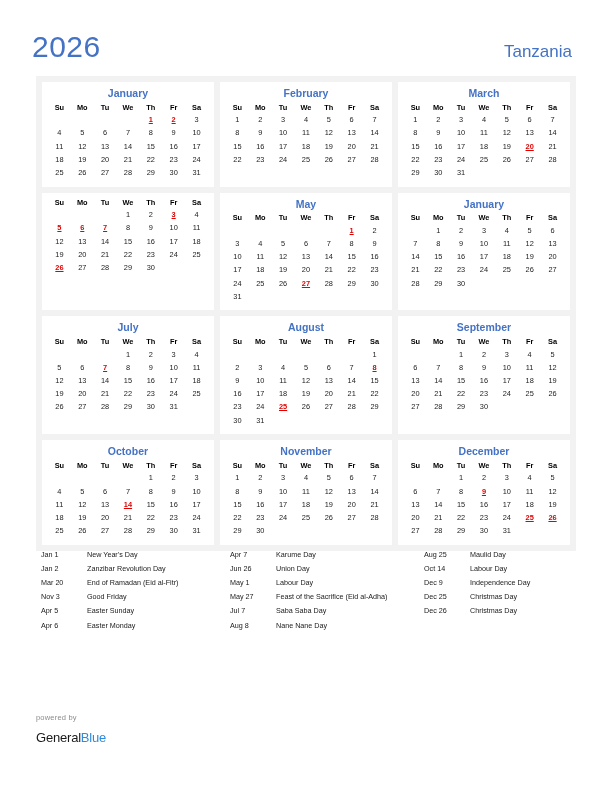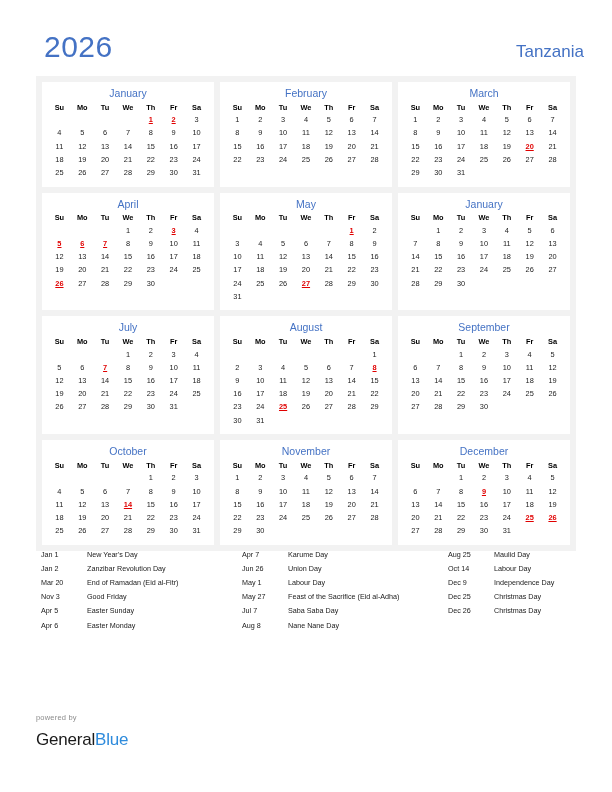--- a/index.html
+++ b/index.html
@@ -16,21 +16,21 @@
   .page {
     position: relative;
     width: 612px;
     height: 792px;
     box-sizing: border-box;
   }
 
   
   .header {
     position: absolute;
-    left: 44px;
+    left: 32px;
     top: 32px;
     width: 540px;
     height: 40px;
     display: flex;
     align-items: baseline;
     justify-content: space-between;
   }
   .year-title {
     font-size: 30px;
     color: #4472c4;
@@ -64,21 +64,21 @@
   }
   .month-card {
     background: #ffffff;
     padding: 5px 6px 7px 6px;
     box-sizing: border-box;
   }
   .month-name {
     text-align: center;
     color: #4472c4;
     font-size: 10.5px;
-    font-weight: 400;
+    font-weight: 700;
     padding: 1px 0 3px 0;
     line-height: 1.1;
   }
   table.month {
     width: 100%;
     border-collapse: collapse;
     table-layout: fixed;
   }
   table.month th {
     font-size: 7.4px;
@@ -114,21 +114,21 @@
   }
   .holidays-title {
     color: #4472c4;
     font-size: 8.5px;
     margin-bottom: 10px;
     line-height: 1.2;
   }
   .holidays-cols {
     display: grid;
     grid-template-columns: 185px 190px 1fr;
-    column-gap: 16px;
+    column-gap: 4px;
     padding-left: 5px;
   }
   .hol-row {
     display: flex;
     font-size: 7.2px;
     color: #1a1a1a;
     line-height: 1.1;
     margin-bottom: 6.2px;
     white-space: nowrap;
   }
@@ -147,21 +147,21 @@
     top: 713px;
   }
   .powered {
     font-size: 7.5px;
     color: #8c8c8c;
     letter-spacing: 0.2px;
     line-height: 1.2;
     margin-bottom: 9px;
   }
   .brand {
-    font-size: 17px;
+    font-size: 13px;
     line-height: 1.1;
     letter-spacing: -0.2px;
   }
   .brand .general { color: #1a1a1a; }
   .brand .blue { color: #2e8bdc; }
 </style>
 </head>
 <body>
 
 <div class="page">
@@ -347,21 +347,20 @@
                 <td>31</td>
                 <td class="empty"></td>
                 <td class="empty"></td>
                 <td class="empty"></td>
                 <td class="empty"></td>
               </tr>
             </tbody>
           </table>
         </div>
         <div class="month-card">
-          <div class="month-name">April</div>
           <table class="month">
             <thead>
               <tr>
                 <th>Su</th>
                 <th>Mo</th>
                 <th>Tu</th>
                 <th>We</th>
                 <th>Th</th>
                 <th>Fr</th>
                 <th>Sa</th>

